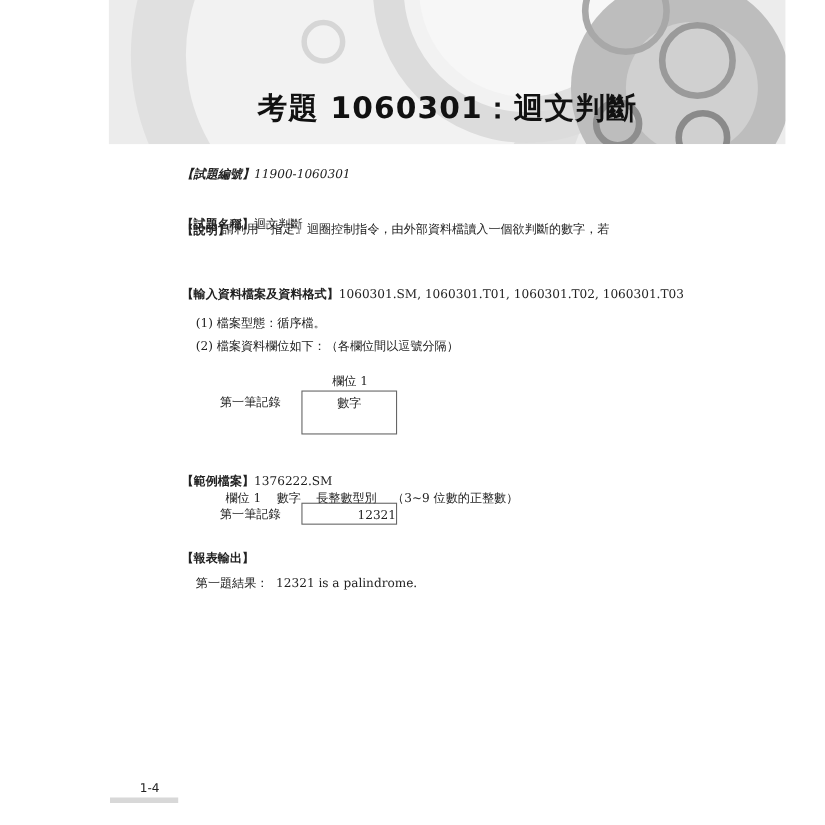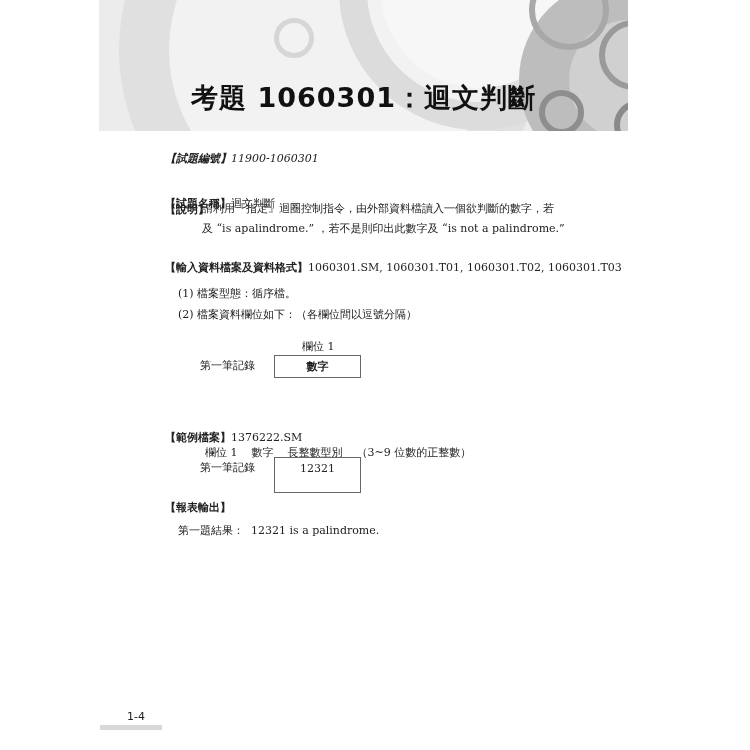--- a/index.html
+++ b/index.html
@@ -1,18 +1,18 @@
 <!DOCTYPE html>
 <html><head>
 <meta charset="utf-8">
 <style>
   html, body { margin:0; padding:0; background:#ffffff; }
   body { width:750px; height:750px; position:relative; overflow:hidden;
          font-family:"DejaVu Serif","Liberation Serif",serif; color:#222; }
-  .header { position:absolute; left:99px; top:0; width:529px; height:131px;
+  .header { position:absolute; left:99px; top:0; width:615px; height:131px;
             background:#ececec; overflow:hidden; }
   .header .ring { position:absolute; border-radius:50%; border-style:solid; box-sizing:border-box; }
   .header .disc { position:absolute; border-radius:50%; }
   .title { position:absolute; left:0; right:0; top:80px; text-align:center;
            font-family:"DejaVu Sans","Liberation Sans",sans-serif; font-weight:bold;
            font-size:27px; color:#111; letter-spacing:1px; }
   .line { position:absolute; font-size:11px; line-height:14px; white-space:nowrap; }
   .lbl { font-family:"DejaVu Sans","Liberation Sans",sans-serif; font-weight:bold; font-size:11px; }
   .desc { position:absolute; left:202px; top:200px; width:390px; font-size:11px; line-height:19.5px; }
   .box { position:absolute; border:1px solid #666; box-sizing:border-box; text-align:center;
@@ -45,40 +45,39 @@
 
 <div class="line" style="left:165px;top:177px;margin-top:20px;">
   <span class="lbl">【試題名稱】</span><span>迴文判斷</span>
 </div>
 
 <div class="line" style="left:165px;top:203px;">
   <span class="lbl">【說明】</span>
 </div>
 <div class="desc" style="top:199px;">
   <div>請利用『指定』迴圈控制指令，由外部資料檔讀入一個欲判斷的數字，若</div>
-  <div>及 “is apalindrome.” ，若不是則印出此數字及 “is not a palindrome.”</div>
 </div>
 
 <div class="line" style="left:165px;top:261px;">
   <span class="lbl">【輸入資料檔案及資料格式】</span><span>1060301.SM, 1060301.T01, 1060301.T02, 1060301.T03</span>
 </div>
 
 <div class="line" style="left:178px;top:287px;">(1)  檔案型態：循序檔。</div>
 <div class="line" style="left:178px;top:308px;">(2)  檔案資料欄位如下：（各欄位間以逗號分隔）</div>
 
 <div class="line" style="left:302px;top:340px;">欄位 1</div>
 <div class="line" style="left:200px;top:359px;">第一筆記錄</div>
-<div class="box" style="left:274px;top:355px;width:87px;height:23px;font-weight:bold;">數字</div>
+<div class="box" style="left:274px;top:355px;width:87px;height:40px;">數字</div>
 <div class="line" style="left:205px;top:398px;white-space:pre;margin-top:48px;">欄位 1    數字    長整數型別    （3~9 位數的正整數）</div>
 
 <div class="line" style="left:165px;top:431px;">
   <span class="lbl">【範例檔案】</span><span>1376222.SM</span>
 </div>
 <div class="line" style="left:200px;top:461px;">第一筆記錄</div>
-<div class="box" style="left:274px;top:457px;width:87px;height:36px;">12321</div>
+<div class="box" style="left:274px;top:457px;width:87px;height:20px;text-align:right;">12321</div>
 
 <div class="line" style="left:165px;top:501px;">
   <span class="lbl">【報表輸出】</span>
 </div>
 <div class="line" style="left:178px;top:524px;white-space:pre;">第一題結果：  12321 is a palindrome.</div>
 
 <div class="pageno">1-4</div>
 <div class="pagebar"></div>
 
 </body></html>

